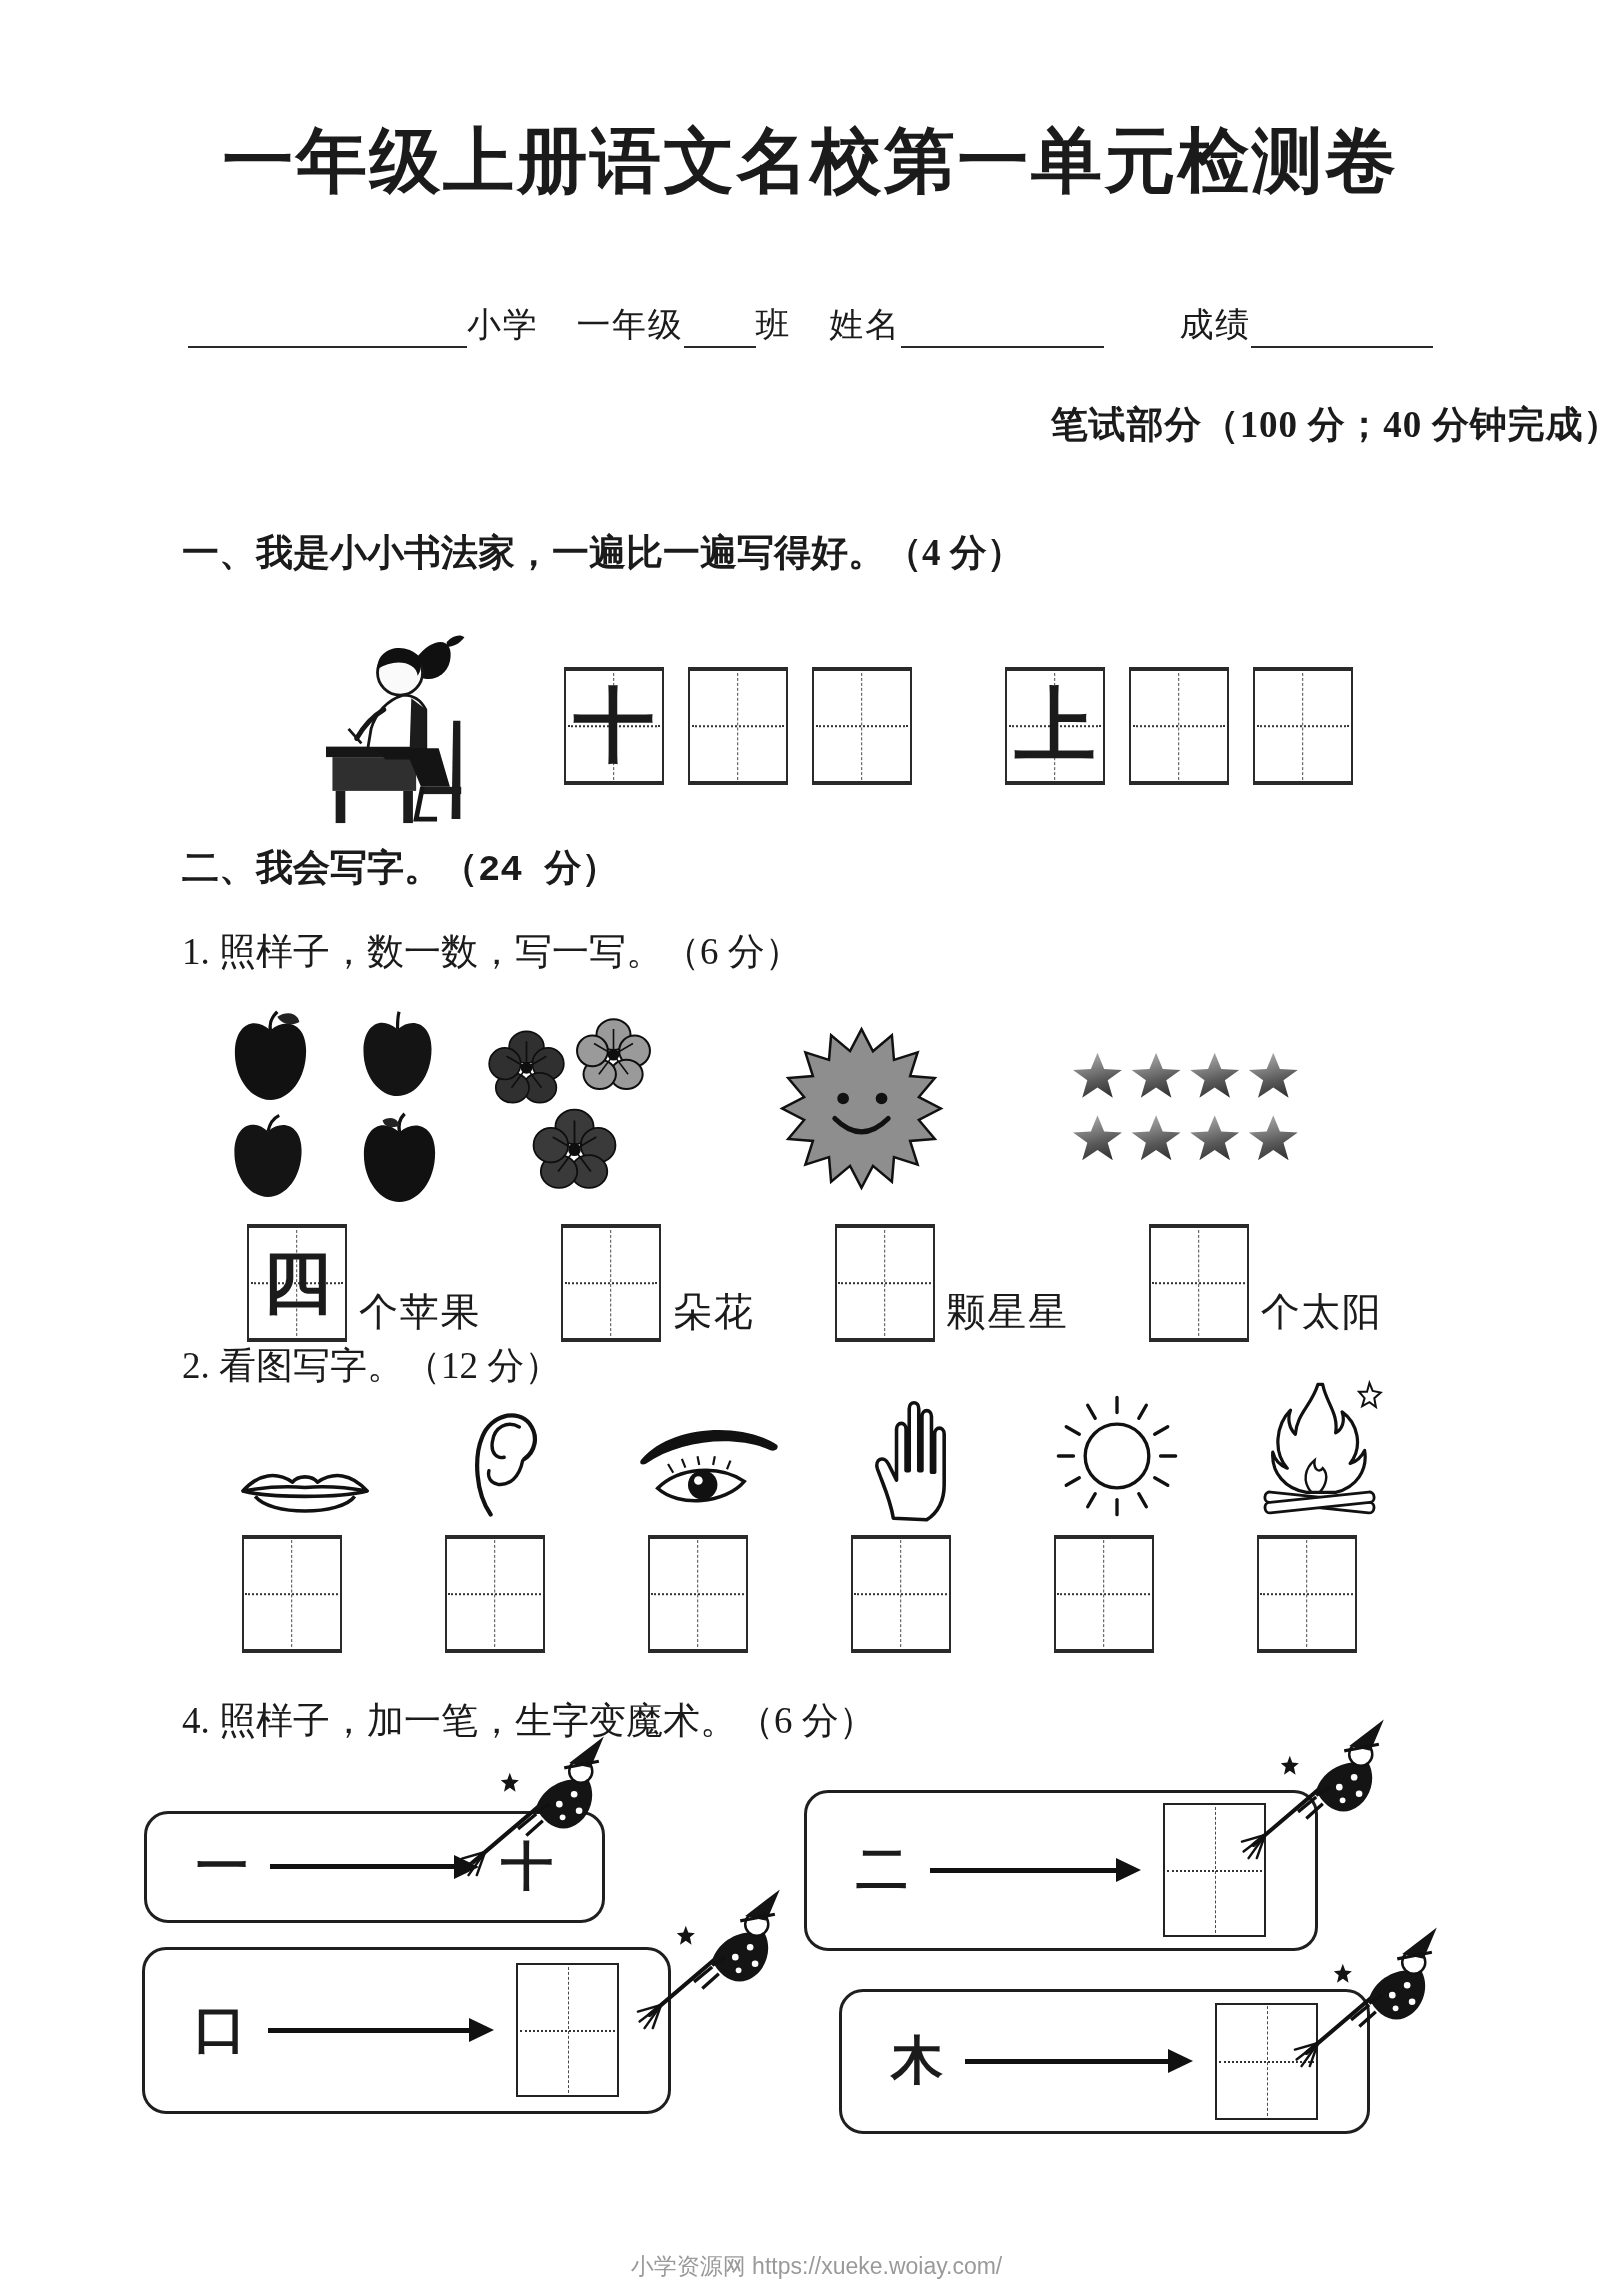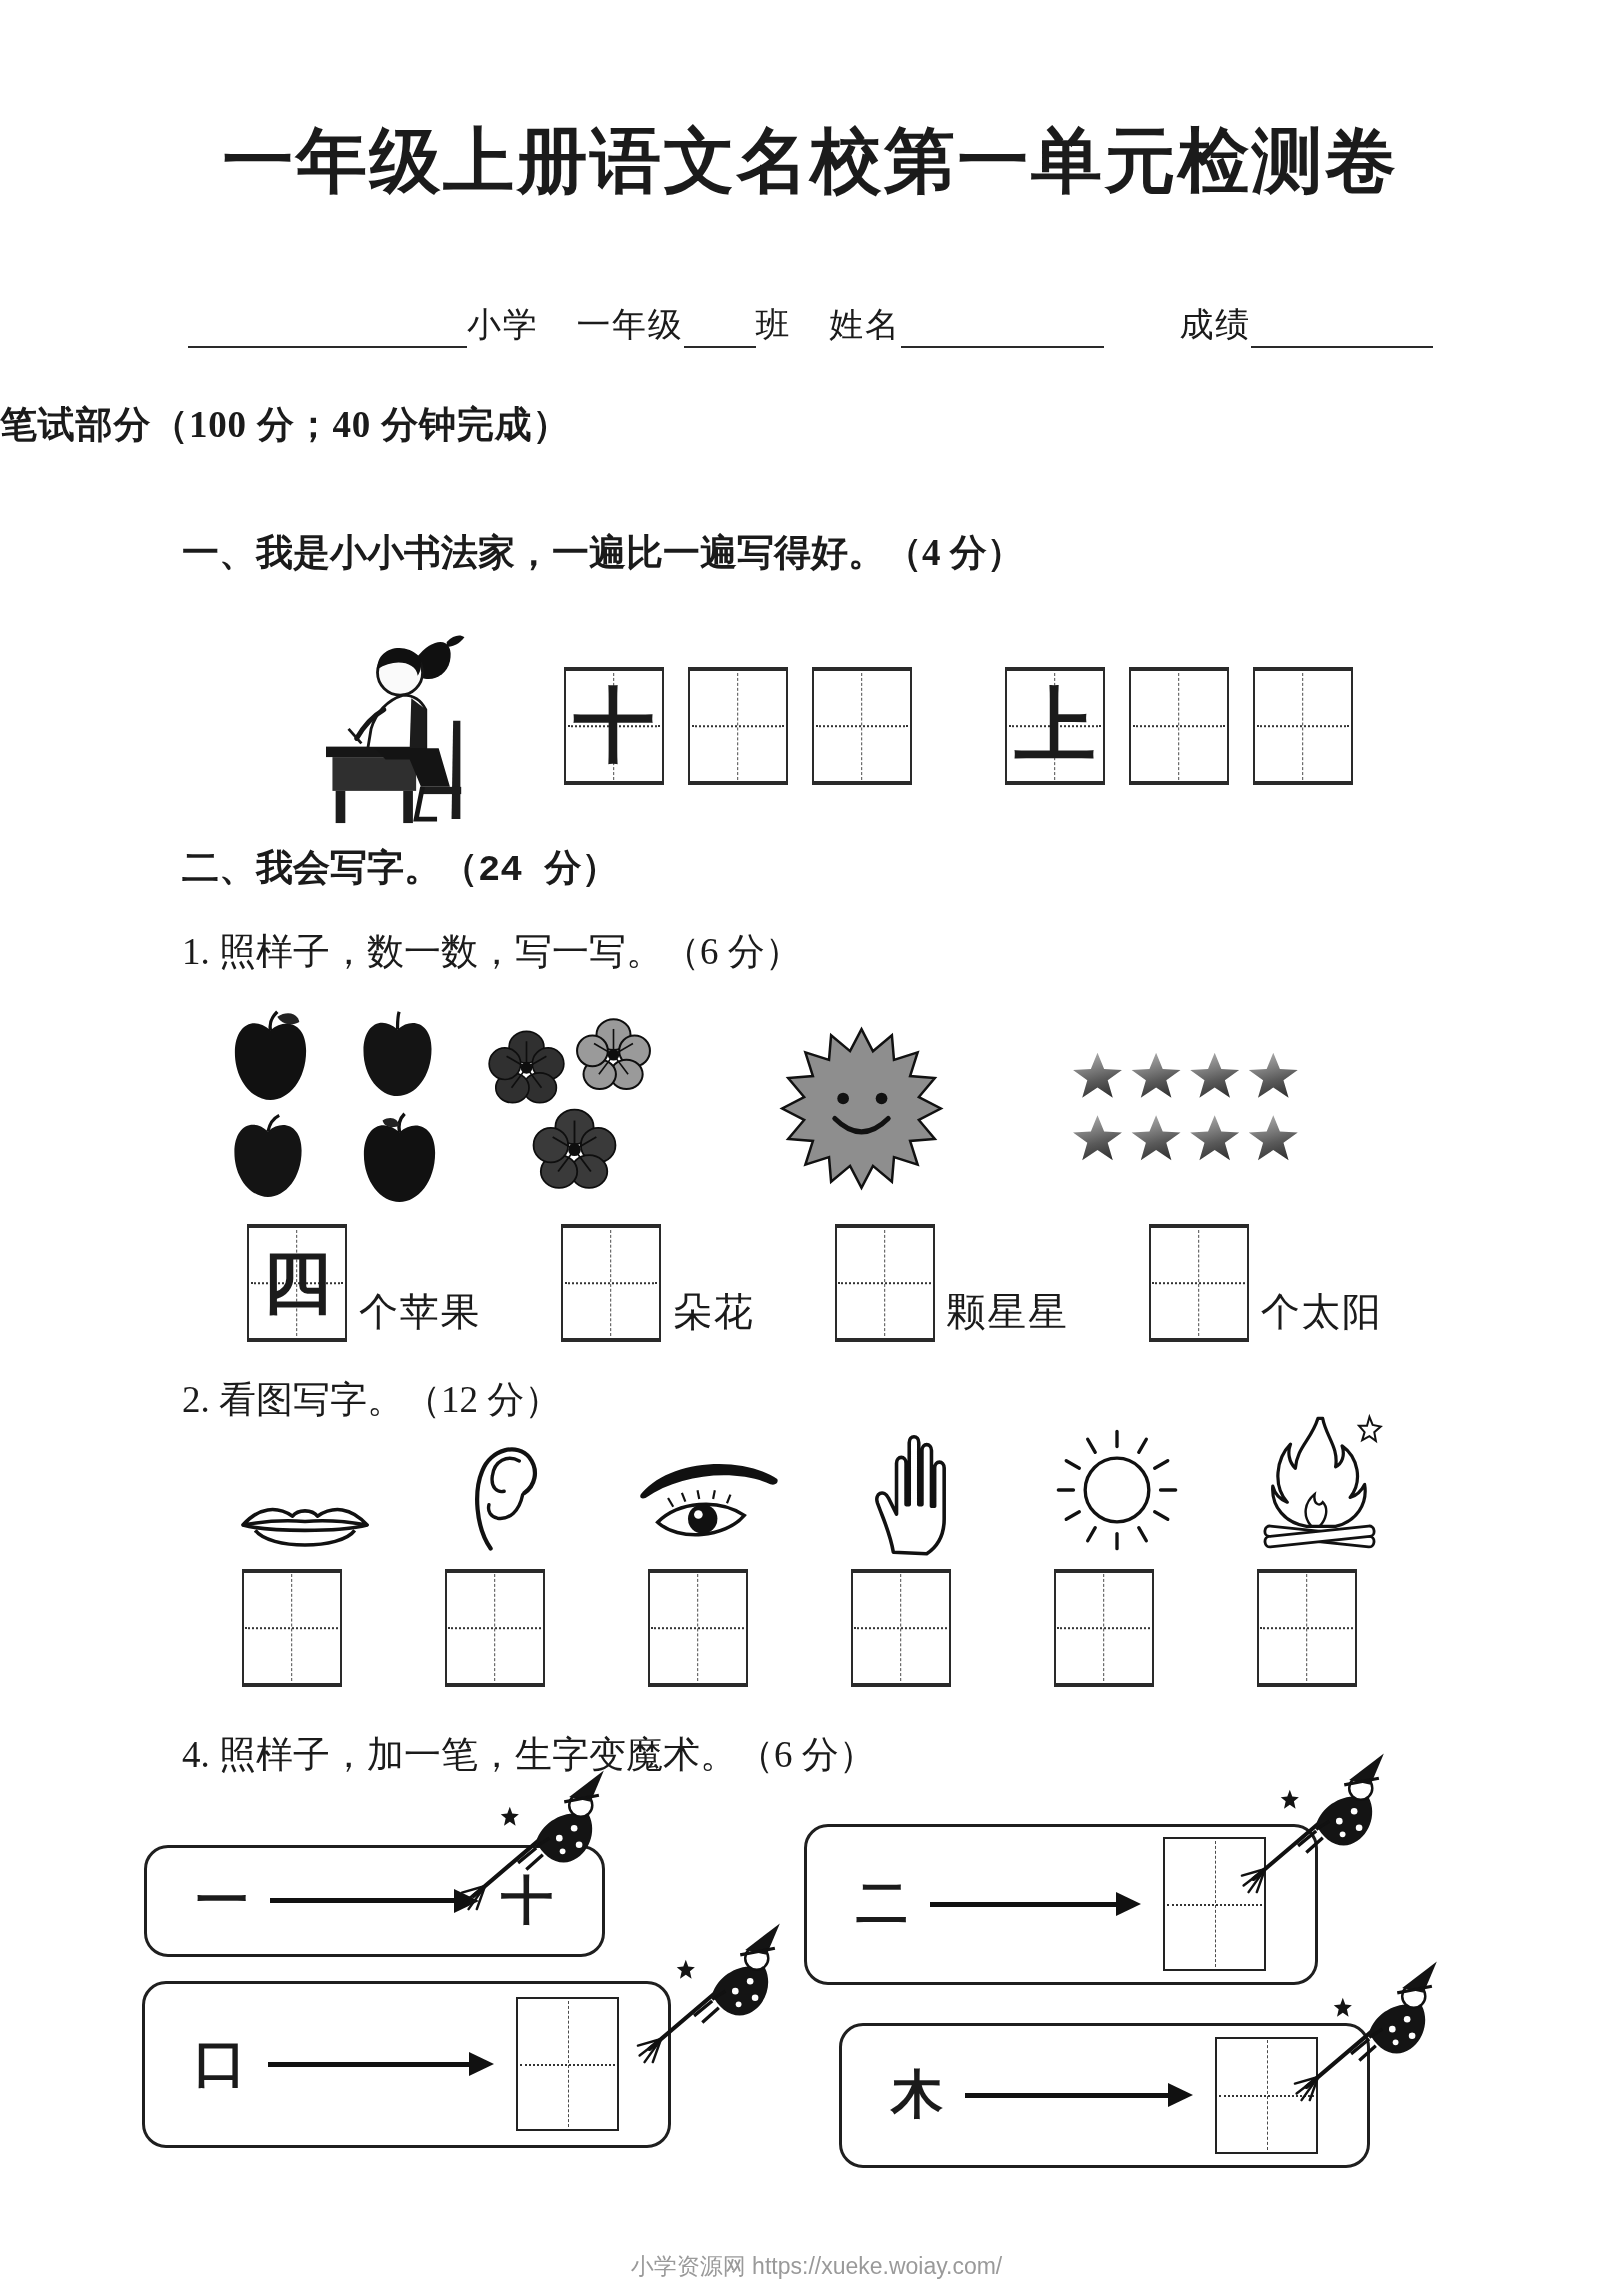--- a/index.html
+++ b/index.html
@@ -14,25 +14,25 @@
     letter-spacing:2.5px; font-family:"DejaVu Sans","Liberation Sans",sans-serif; line-height:1.15;
   }
   .info-line {
     margin-top:100px; text-align:center; font-size:34px; font-weight:400;
     font-family:"DejaVu Sans","Liberation Sans",sans-serif; white-space:nowrap; height:47px;
   }
   .info-line .lbl { letter-spacing:1.7px; }
   .blank { display:inline-block; border-bottom:2.5px solid #2a2a2a; height:37px; vertical-align:bottom; }
   .w330{width:279px} .w85{width:72px} .w240{width:203px} .w215{width:182px}
   .gap45{display:inline-block;width:38px} .gap90{display:inline-block;width:76px}
-  .subtitle { margin-top:52px; text-align:left; font-size:37px; font-weight:600; letter-spacing:0.8px; line-height:1.3; }
+  .subtitle { margin-top:52px; text-align:right; font-size:37px; font-weight:600; letter-spacing:0.8px; line-height:1.3;margin-left:40px; }
   .sec-heading { margin-top:80px; margin-left:182px; font-size:37px; font-weight:700; line-height:1.3; }
   .sec-heading.second { margin-top:14px;font-family:Liberation Mono, monospace; }
   .item-heading { margin-left:182px; font-size:37px; font-weight:400; line-height:1.3; }
-  .ih1 { margin-top:34px; } .ih2 { margin-top:34px; } .ih3 { margin-top:44px; }
+  .ih1 { margin-top:34px; } .ih2 { } .ih3 { margin-top:44px; }
   
   .wgrid {
     position:relative; width:100px; height:118px; background:#fff; flex:none;
     border:2.1px solid #2a2a2a; border-top-width:4.2px; border-bottom-width:4.2px;
   }
   .wgrid::before {
     content:""; position:absolute; left:50%; top:1.7px; bottom:1.7px;
     border-left:1.7px dashed #4a4a4a; transform:translateX(-0.8px);
   }
   .wgrid::after {

